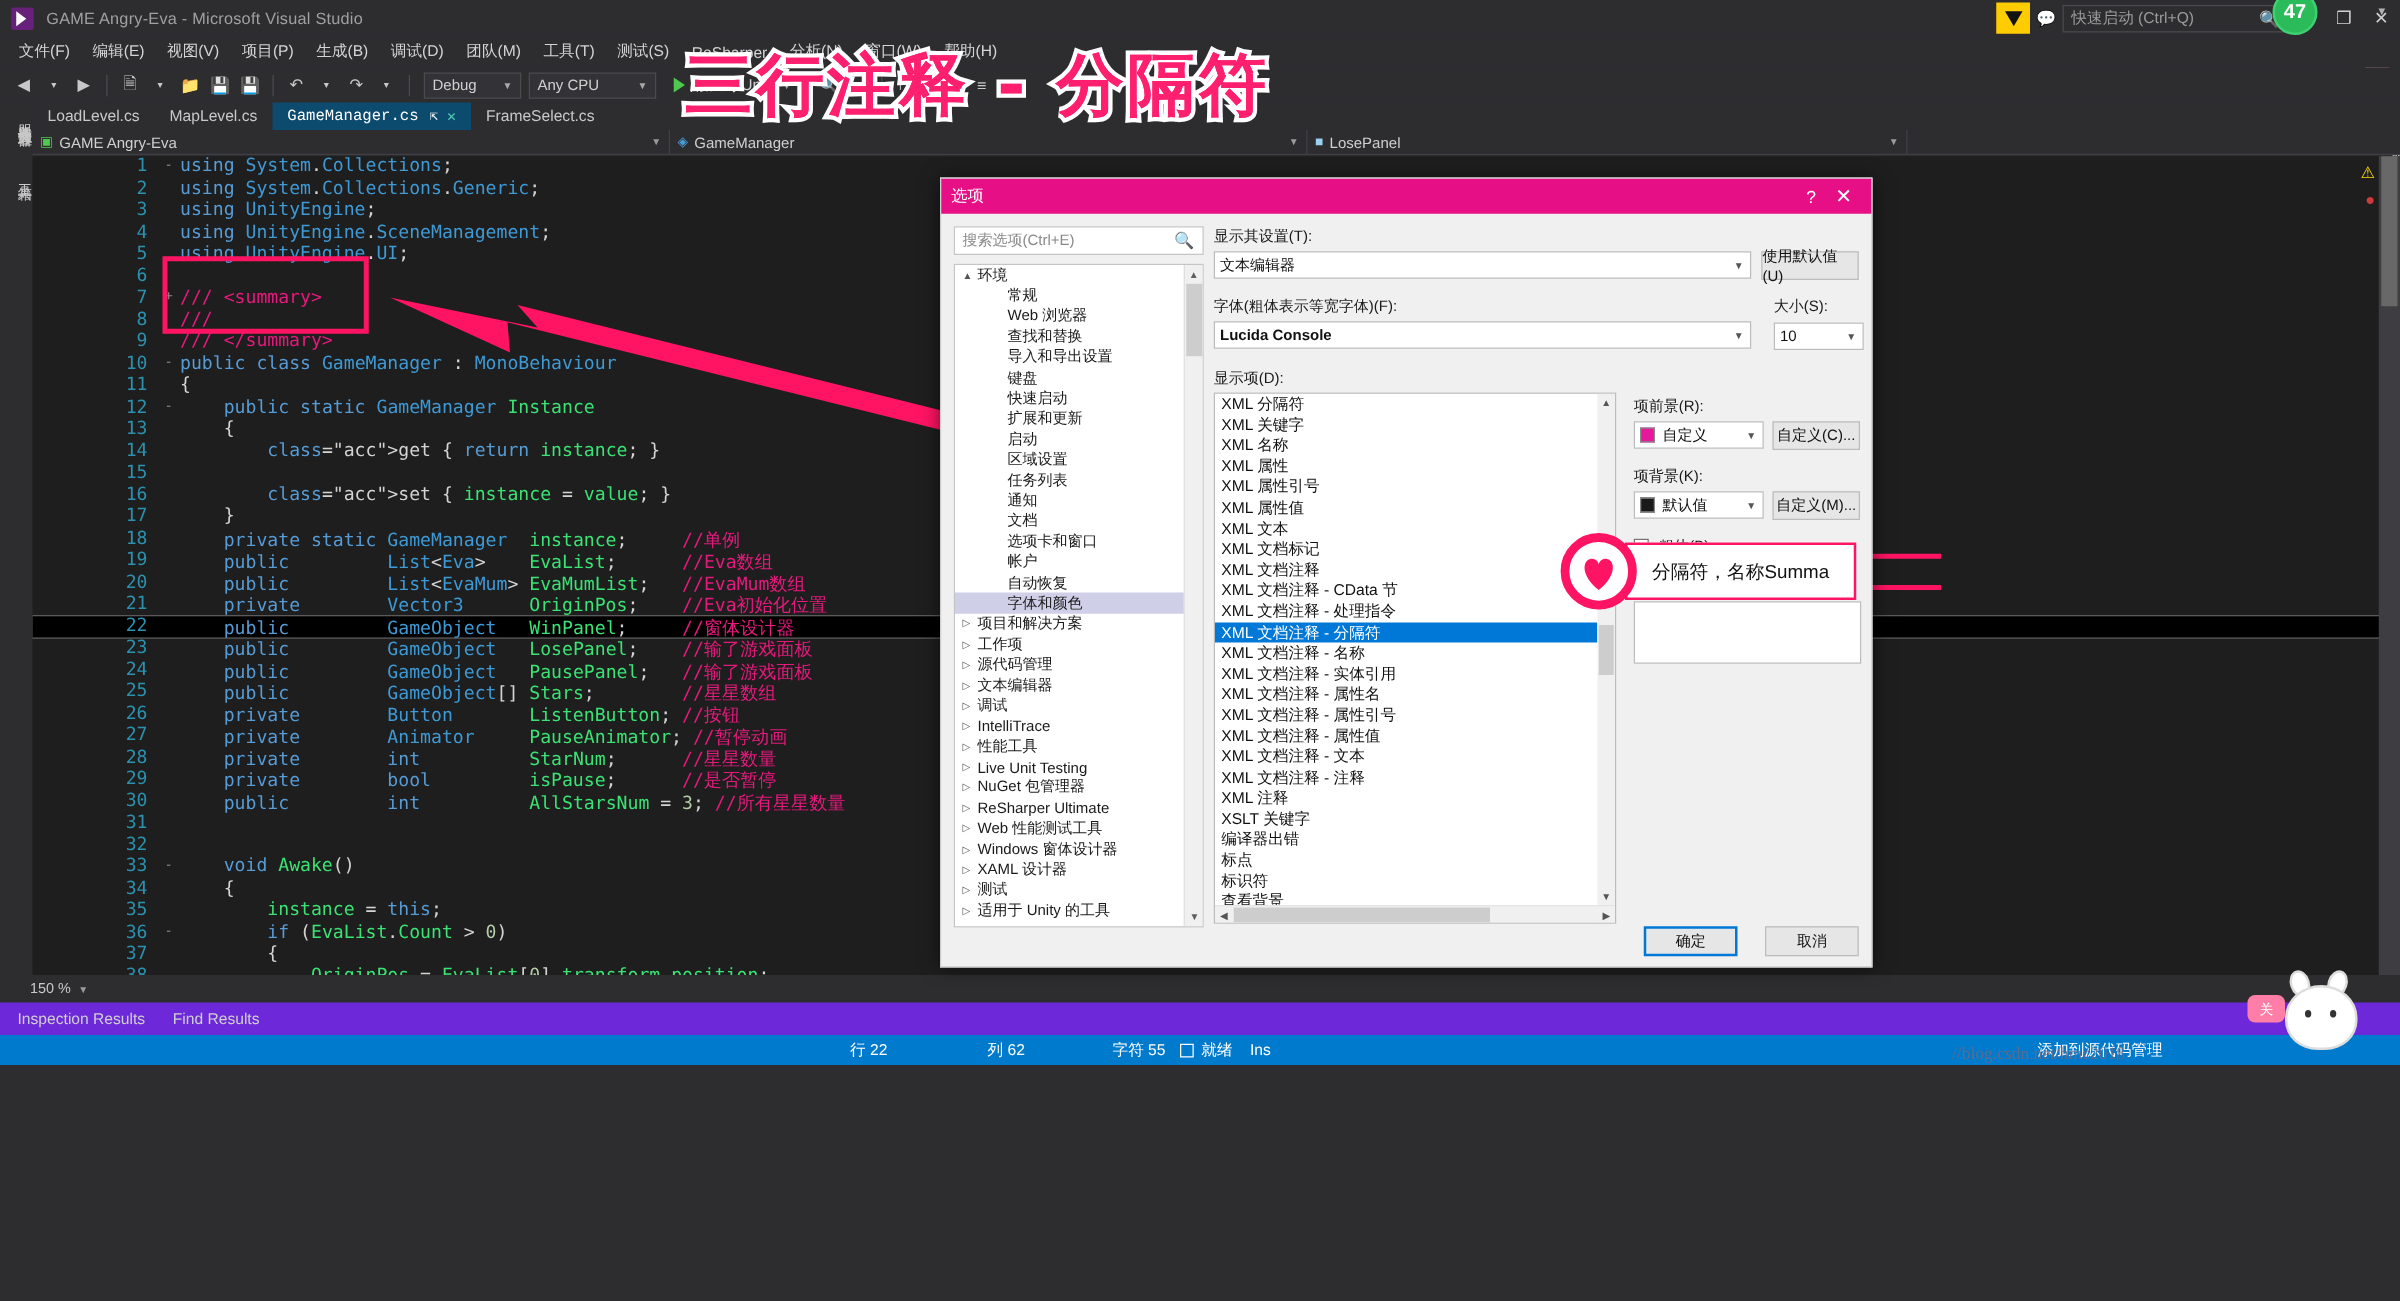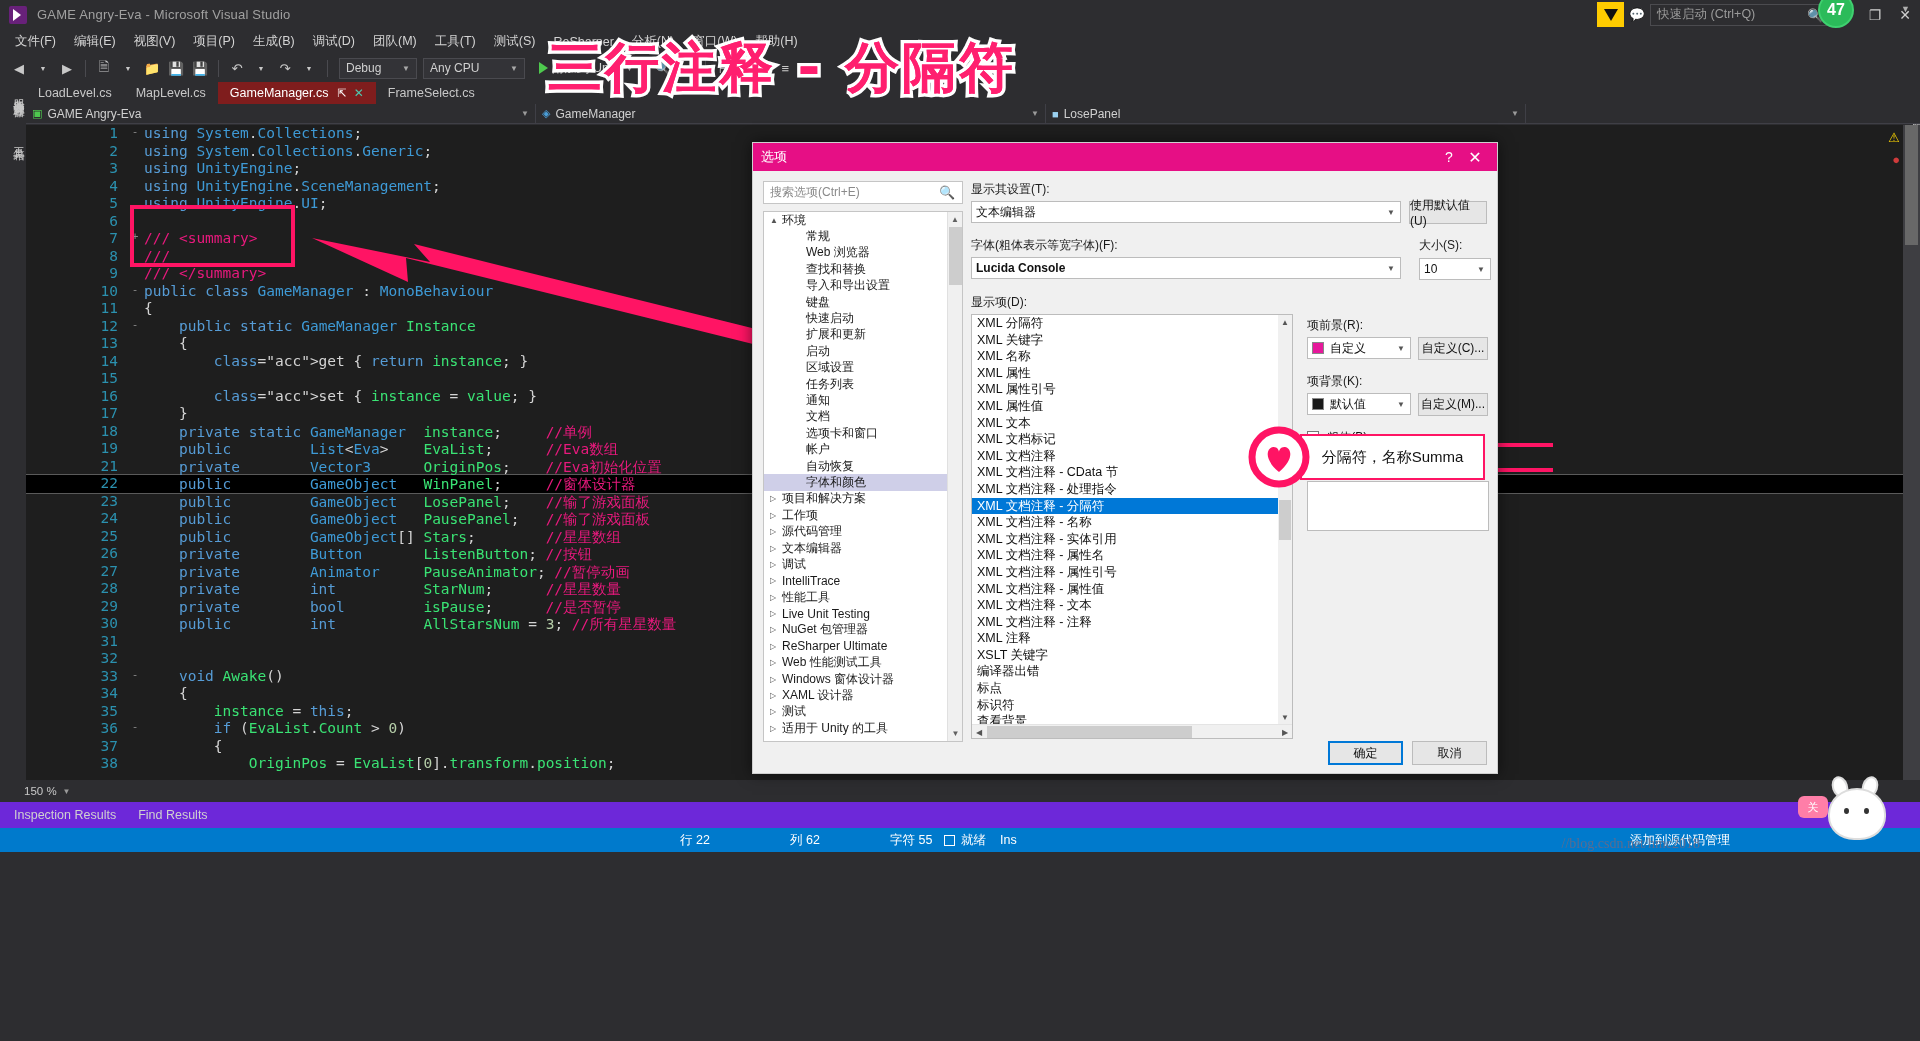--- a/index.html
+++ b/index.html
@@ -76,21 +76,21 @@
 
   
   .tabstrip{
     position:absolute;left:26px;top:82px;width:1894px;height:22px;background:#2d2d30;
     display:flex;align-items:stretch;
   }
   .tab{
     display:flex;align-items:center;padding:0 12px;color:#c8c8c8;font-size:12.5px;
     background:#2d2d30; white-space:nowrap;
   }
-  .tab.active{background:#7f1d1d;color:#fff;}
+  .tab.active{background:#0c4a6e;color:#fff;font-family:Liberation Mono, monospace;}
   .tab .pin{margin-left:9px;font-size:11px;}
   .tab .cls{margin-left:7px;font-size:12px;}
   .tabs-caret{position:absolute;right:10px;top:4px;color:#b0b0b0;font-size:9px;}
 
   
   .sidestrip{
     position:absolute;left:0;top:82px;width:26px;height:690px;background:#2d2d30;
   }
   .vtext{
     writing-mode:vertical-rl; color:#c8c8c8; font-size:11.5px;
@@ -224,21 +224,21 @@
   .dl-vscroll{position:absolute;right:0;top:0;width:14px;height:100%;background:#f0f0f0;}
   .dl-vscroll .th{position:absolute;top:185px;left:1px;width:12px;height:40px;background:#cdcdcd;}
   .dl-hscroll{position:absolute;left:0;bottom:0;height:14px;width:100%;background:#f0f0f0;border-top:1px solid #e4e4e4;}
   .dl-hscroll .th{position:absolute;left:15px;top:1px;width:205px;height:12px;background:#cdcdcd;}
   .arrbtn{position:absolute;width:14px;height:14px;display:flex;align-items:center;justify-content:center;font-size:8px;color:#555;}
   .swatch{width:12px;height:12px;display:inline-block;margin-right:6px;border:1px solid #888;}
   .sample{
     background:#fff;border:1px solid #bcbcbc; height:50px; position:relative;
   }
   .chk{width:12px;height:12px;border:1px solid #767676;background:#fff;display:inline-block;margin-right:5px;vertical-align:-2px;}
-  .dlg-foot{position:absolute;right:10px;bottom:10px;display:flex;gap:9px;}
+  .dlg-foot{position:absolute;right:10px;bottom:10px;display:flex;gap:22px;}
   .dlg-foot .btn{width:75px;height:24px;}
 
   
   .zoombar{
     position:absolute;left:0;top:780px;width:1920px;height:22px;background:#2d2d30;
     display:flex;align-items:center;
   }
   .zoombar .z{margin-left:24px;color:#c8c8c8;font-size:11.5px;}
   .zoombar .ca{margin-left:6px;color:#9a9a9a;font-size:8px;}
   .bottomtabs{
@@ -495,20 +495,25 @@
       </div>
       <div class="code-row">
         <div class="gutter">18</div>
         <div class="foldcol"></div>
         <div class="codetext">    <span class="k">private</span> <span class="k">static</span> <span class="typ">GameManager</span>  <span class="fld">instance</span>;<span style="color:transparent">&nbsp;&nbsp;&nbsp;&nbsp;&nbsp;</span><span class="cmt">//单例</span></div>
       </div>
       <div class="code-row">
         <div class="gutter">19</div>
         <div class="foldcol"></div>
         <div class="codetext">    <span class="k">public</span>         <span class="typ">List</span>&lt;<span class="typ">Eva</span>&gt;    <span class="fld">EvaList</span>;<span style="color:transparent">&nbsp;&nbsp;&nbsp;&nbsp;&nbsp;&nbsp;</span><span class="cmt">//Eva数组</span></div>
+      </div>
+      <div class="code-row">
+        <div class="gutter">20</div>
+        <div class="foldcol"></div>
+        <div class="codetext">    <span class="k">public</span>         <span class="typ">List</span>&lt;<span class="typ">EvaMum</span>&gt; <span class="fld">EvaMumList</span>;<span style="color:transparent">&nbsp;&nbsp;&nbsp;</span><span class="cmt">//EvaMum数组</span></div>
       </div>
       <div class="code-row">
         <div class="gutter">21</div>
         <div class="foldcol"></div>
         <div class="codetext">    <span class="k">private</span>        <span class="typ">Vector3</span>      <span class="fld">OriginPos</span>;<span style="color:transparent">&nbsp;&nbsp;&nbsp;&nbsp;</span><span class="cmt">//Eva初始化位置</span></div>
       </div>
       <div class="code-row row-hl">
         <div class="gutter">22</div>
         <div class="foldcol"></div>
         <div class="codetext">    <span class="k">public</span>         <span class="typ">GameObject</span>   <span class="fld">WinPanel</span>;<span style="color:transparent">&nbsp;&nbsp;&nbsp;&nbsp;&nbsp;</span><span class="cmt">//窗体设计器</span></div>

